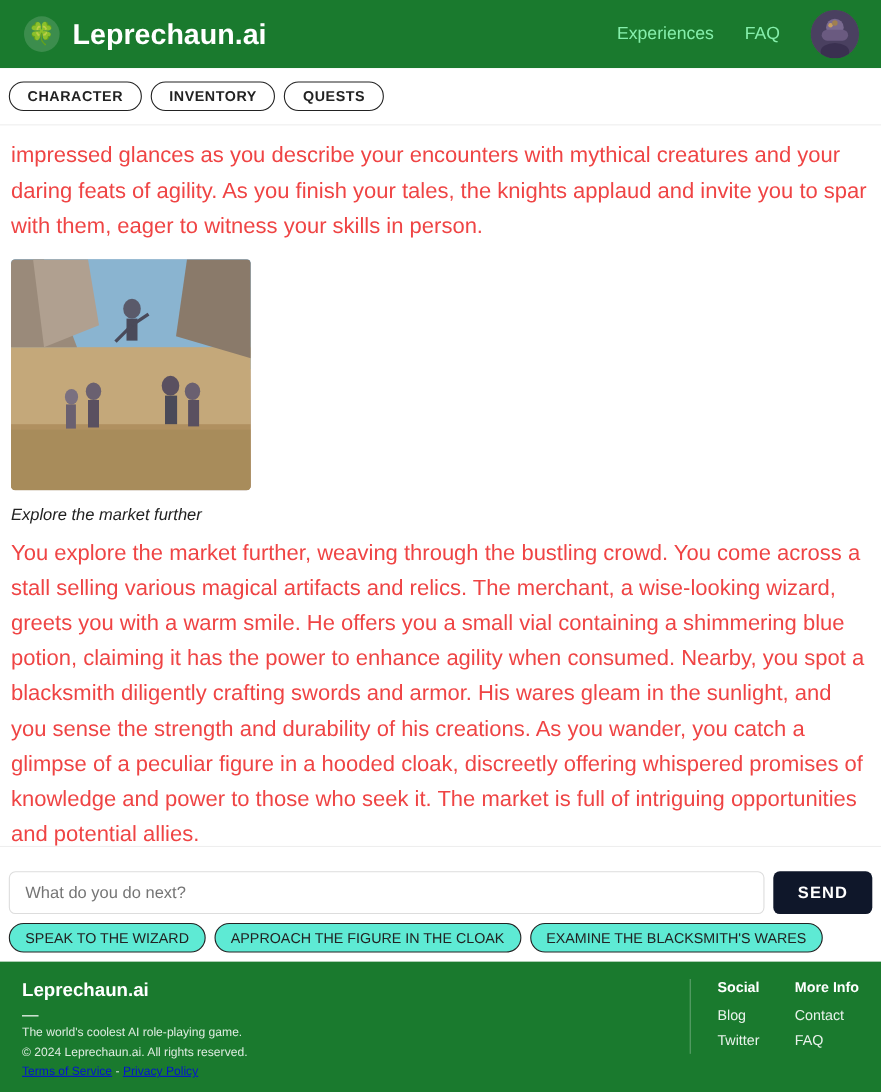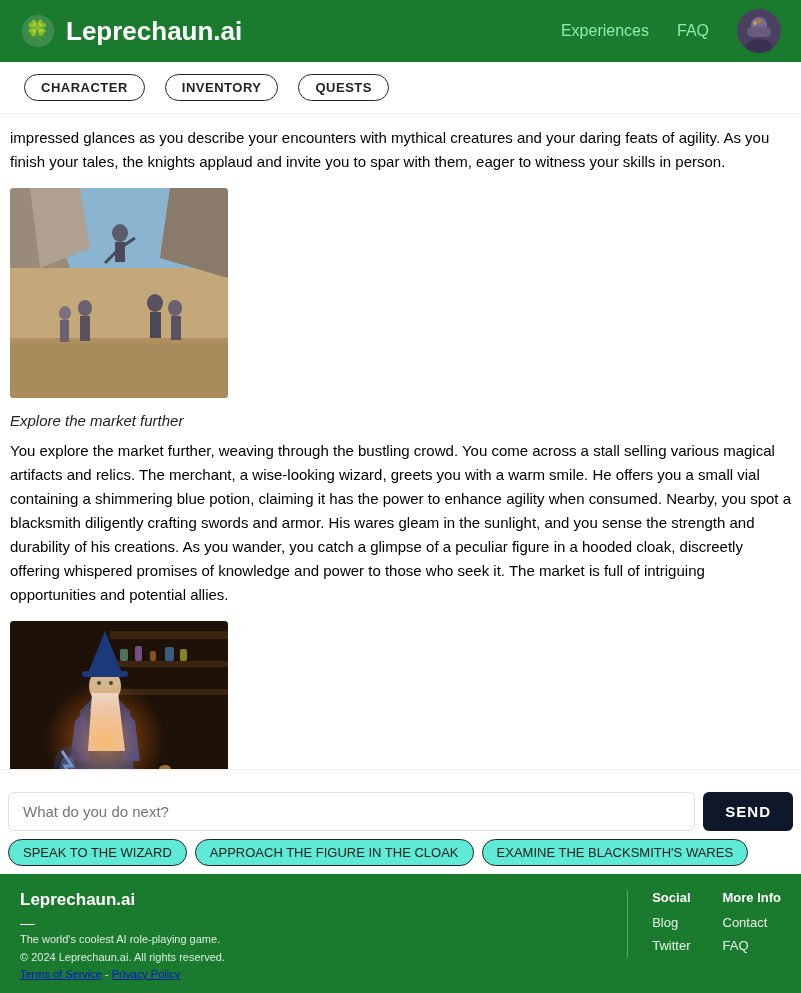--- a/index.html
+++ b/index.html
@@ -45,22 +45,22 @@
       overflow: hidden;
       display: flex;
       align-items: center;
       justify-content: center;
       font-size: 22px;
     }
 
     
     .tabs {
       display: flex;
-      gap: 20px;
-      padding: 12px 24px;
+      gap: 8px;
+      padding: 12px 8px;
       background: #fff;
       border-bottom: 1px solid #eee;
     }
     .tab-btn {
       border: 1.5px solid #222;
       background: #fff;
       border-radius: 20px;
       padding: 5px 16px;
       font-size: 13px;
       font-weight: 600;
@@ -68,23 +68,23 @@
       letter-spacing: 0.5px;
       color: #222;
     }
 
     
     .main-content {
       padding: 12px 10px 0 10px;
       max-width: 801px;
     }
     .story-text {
-      font-size: 15px;
+      font-size: 20px;
       line-height: 1.6;
-      color: #000000;
+      color: #ef4444;
       margin-bottom: 14px;
     }
     .story-image {
       width: 218px;
       height: 210px;
       border-radius: 4px;
       margin-bottom: 14px;
       background: #888;
       overflow: hidden;
       display: flex;

